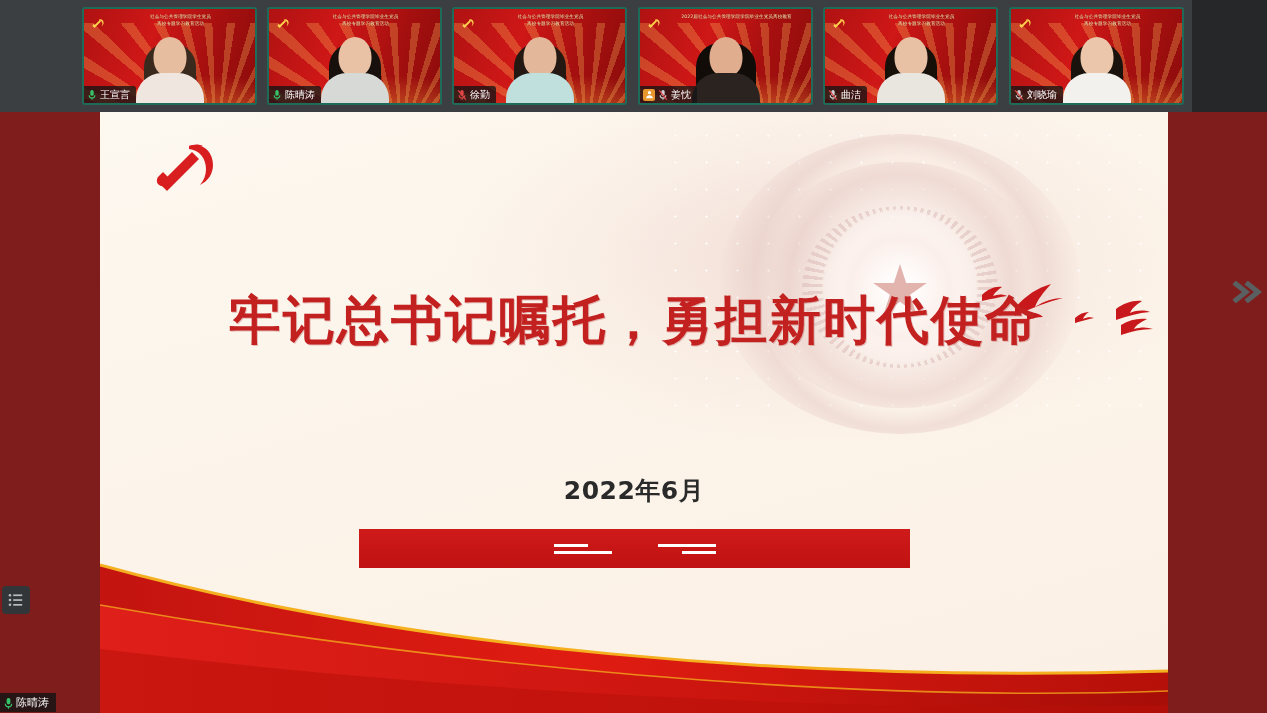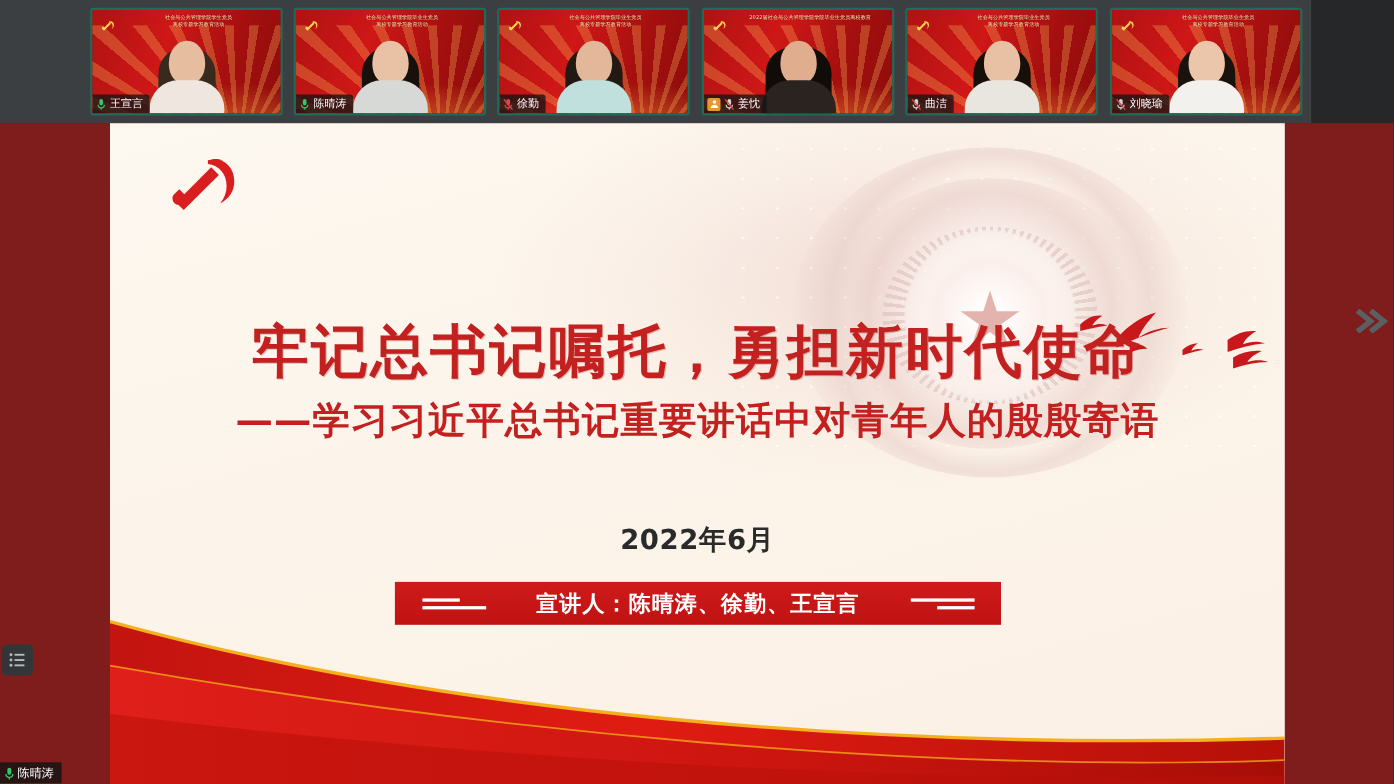--- a/index.html
+++ b/index.html
@@ -413,31 +413,29 @@
             <path d="M12 57 44 25l7 7-32 32z"></path>
             <path d="M41 19c13-4 24 5 24 19 0 9-5 16-13 20 4-5 6-10 6-16 0-11-7-19-17-20z"></path>
             <path d="M15 45l8 8-4 4a5.7 5.7 0 1 1-8-8z"></path>
             <path d="M41 19c5-2 10-2 14 0-5 0-9 1-13 3z"></path>
           </g>
         </svg>
       </div>
 
       <div class="title-block">
         <div class="slide-title">牢记总书记嘱托，勇担新时代使命</div>
-        <div class="slide-subtitle">——学习习近平总书记重要讲话中对青年人的殷殷寄语</div>
       </div>
 
       <div class="slide-date">2022年6月</div>
 
       <div class="speaker-bar">
         <span class="bar-deco left">
             <i></i>
             <i></i>
           </span>
-        <span class="speaker-text">宣讲人：陈晴涛、徐勤、王宣言</span>
         <span class="bar-deco">
             <i></i>
             <i></i>
           </span>
       </div>
 
       <div class="ribbon">
         <svg width="1068" height="160" viewBox="0 0 1068 160" preserveAspectRatio="none">
           <defs>
             <linearGradient id="rg1" x1="0" y1="0" x2="1" y2="0">

